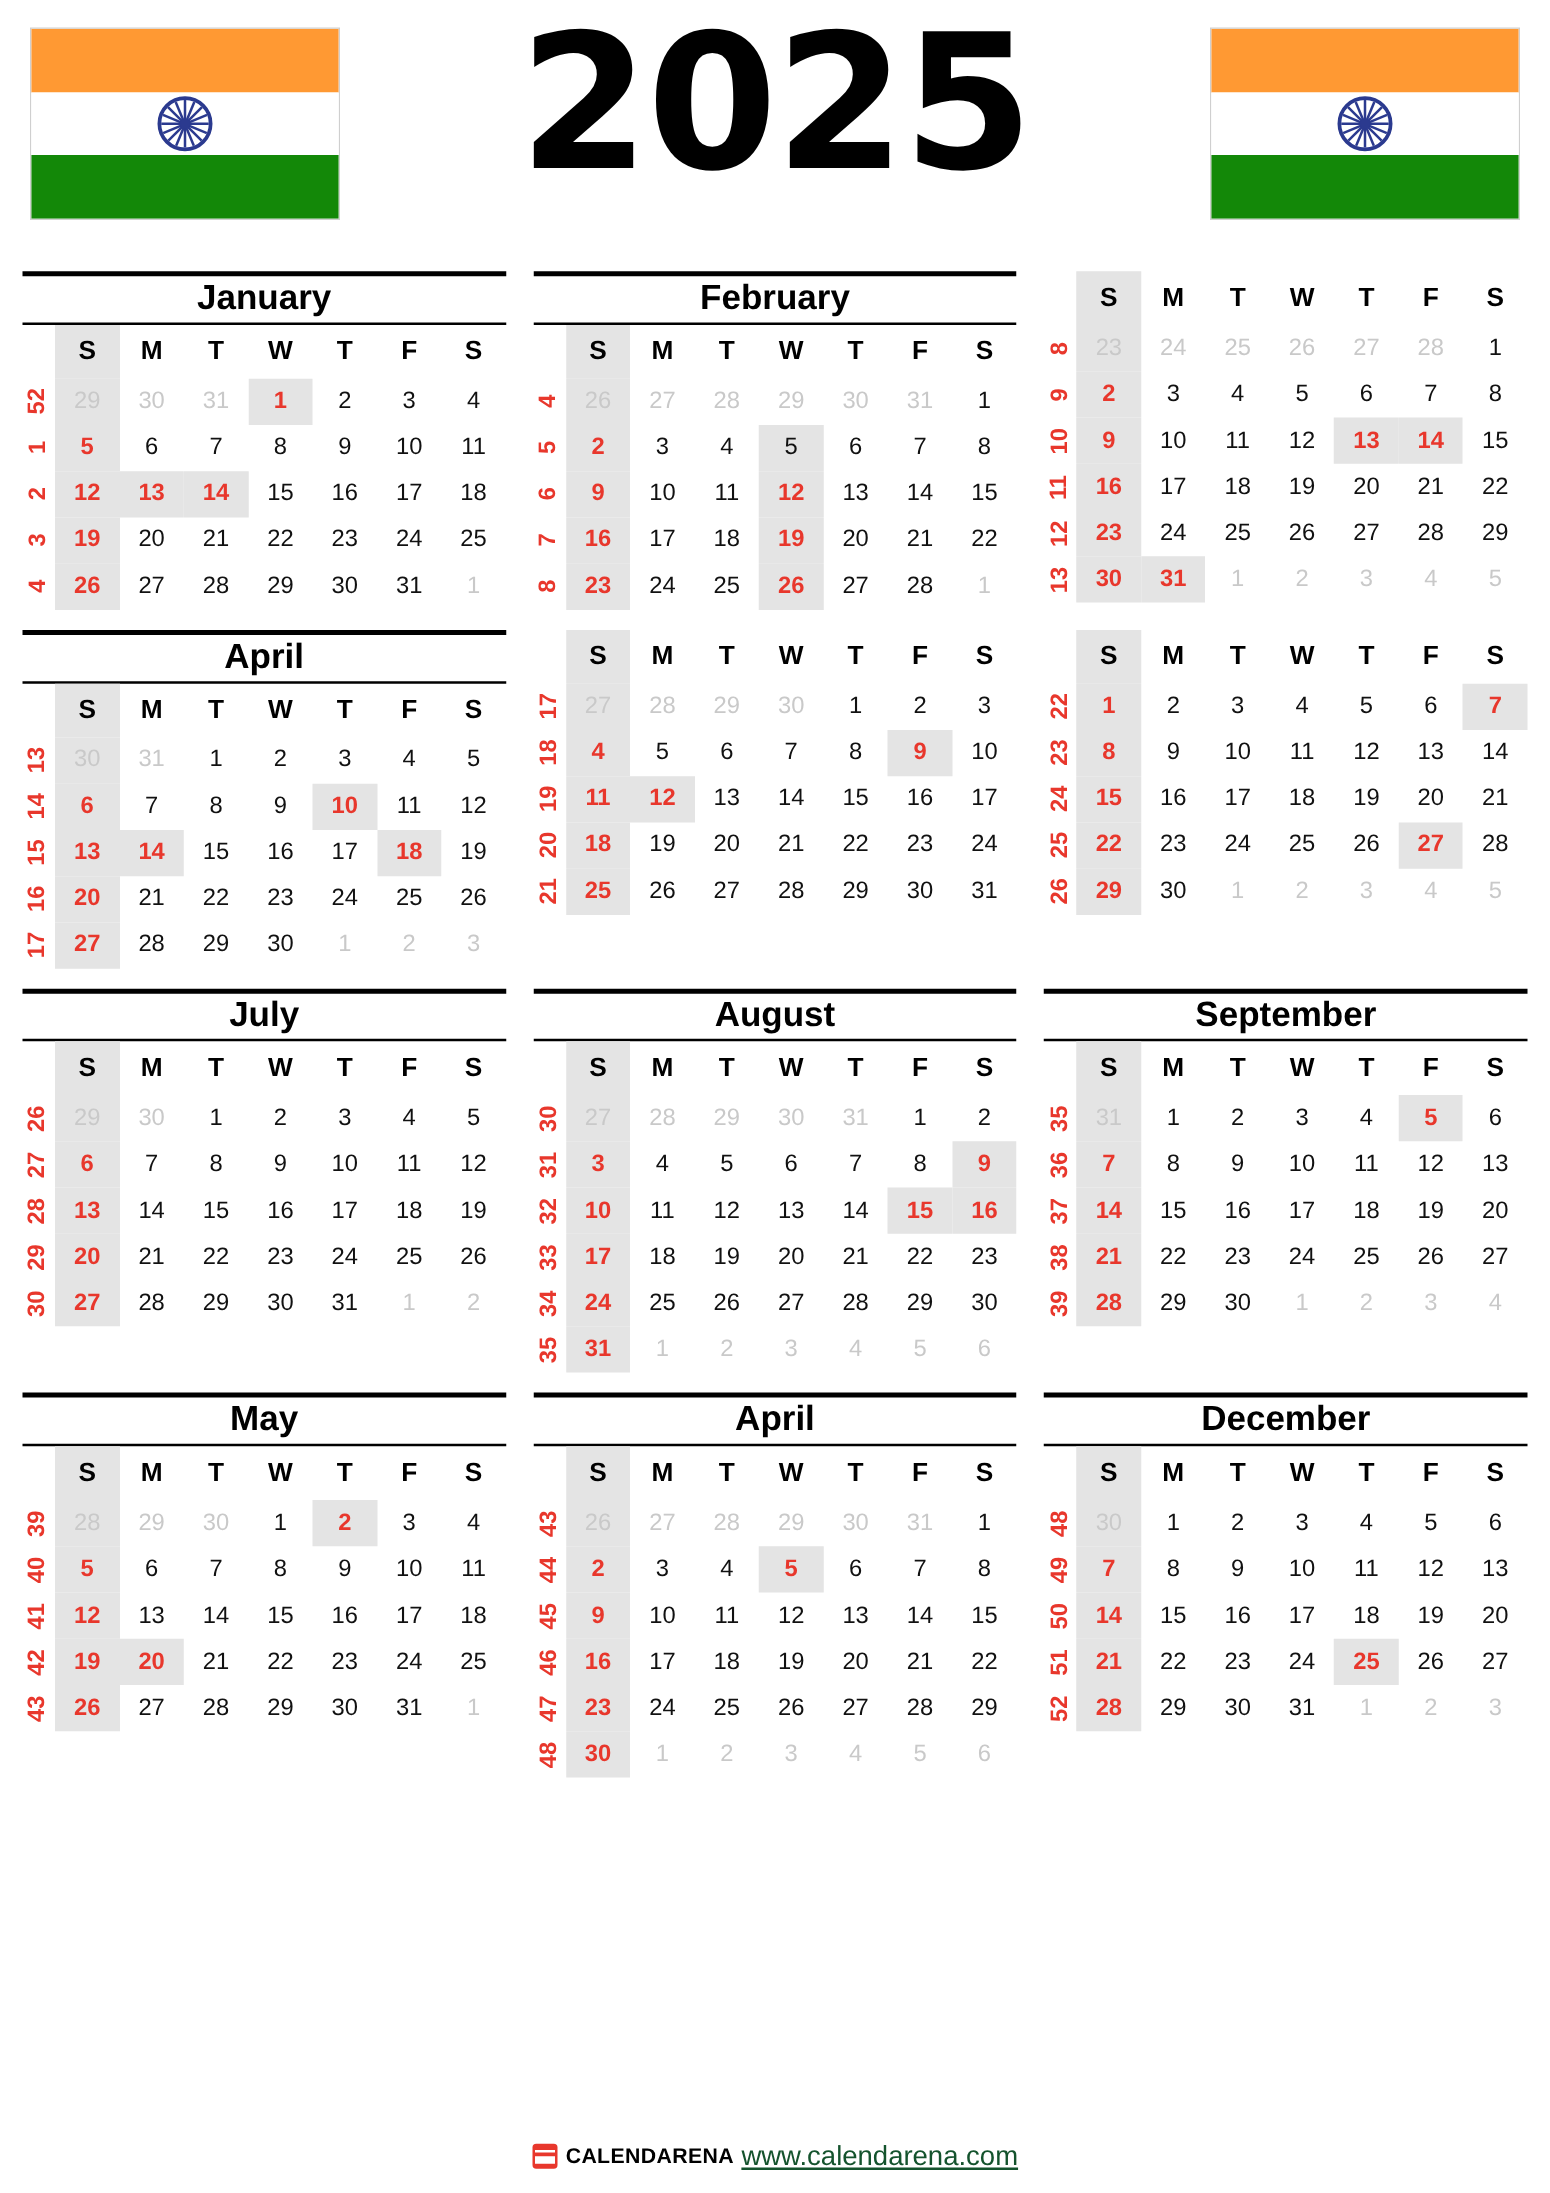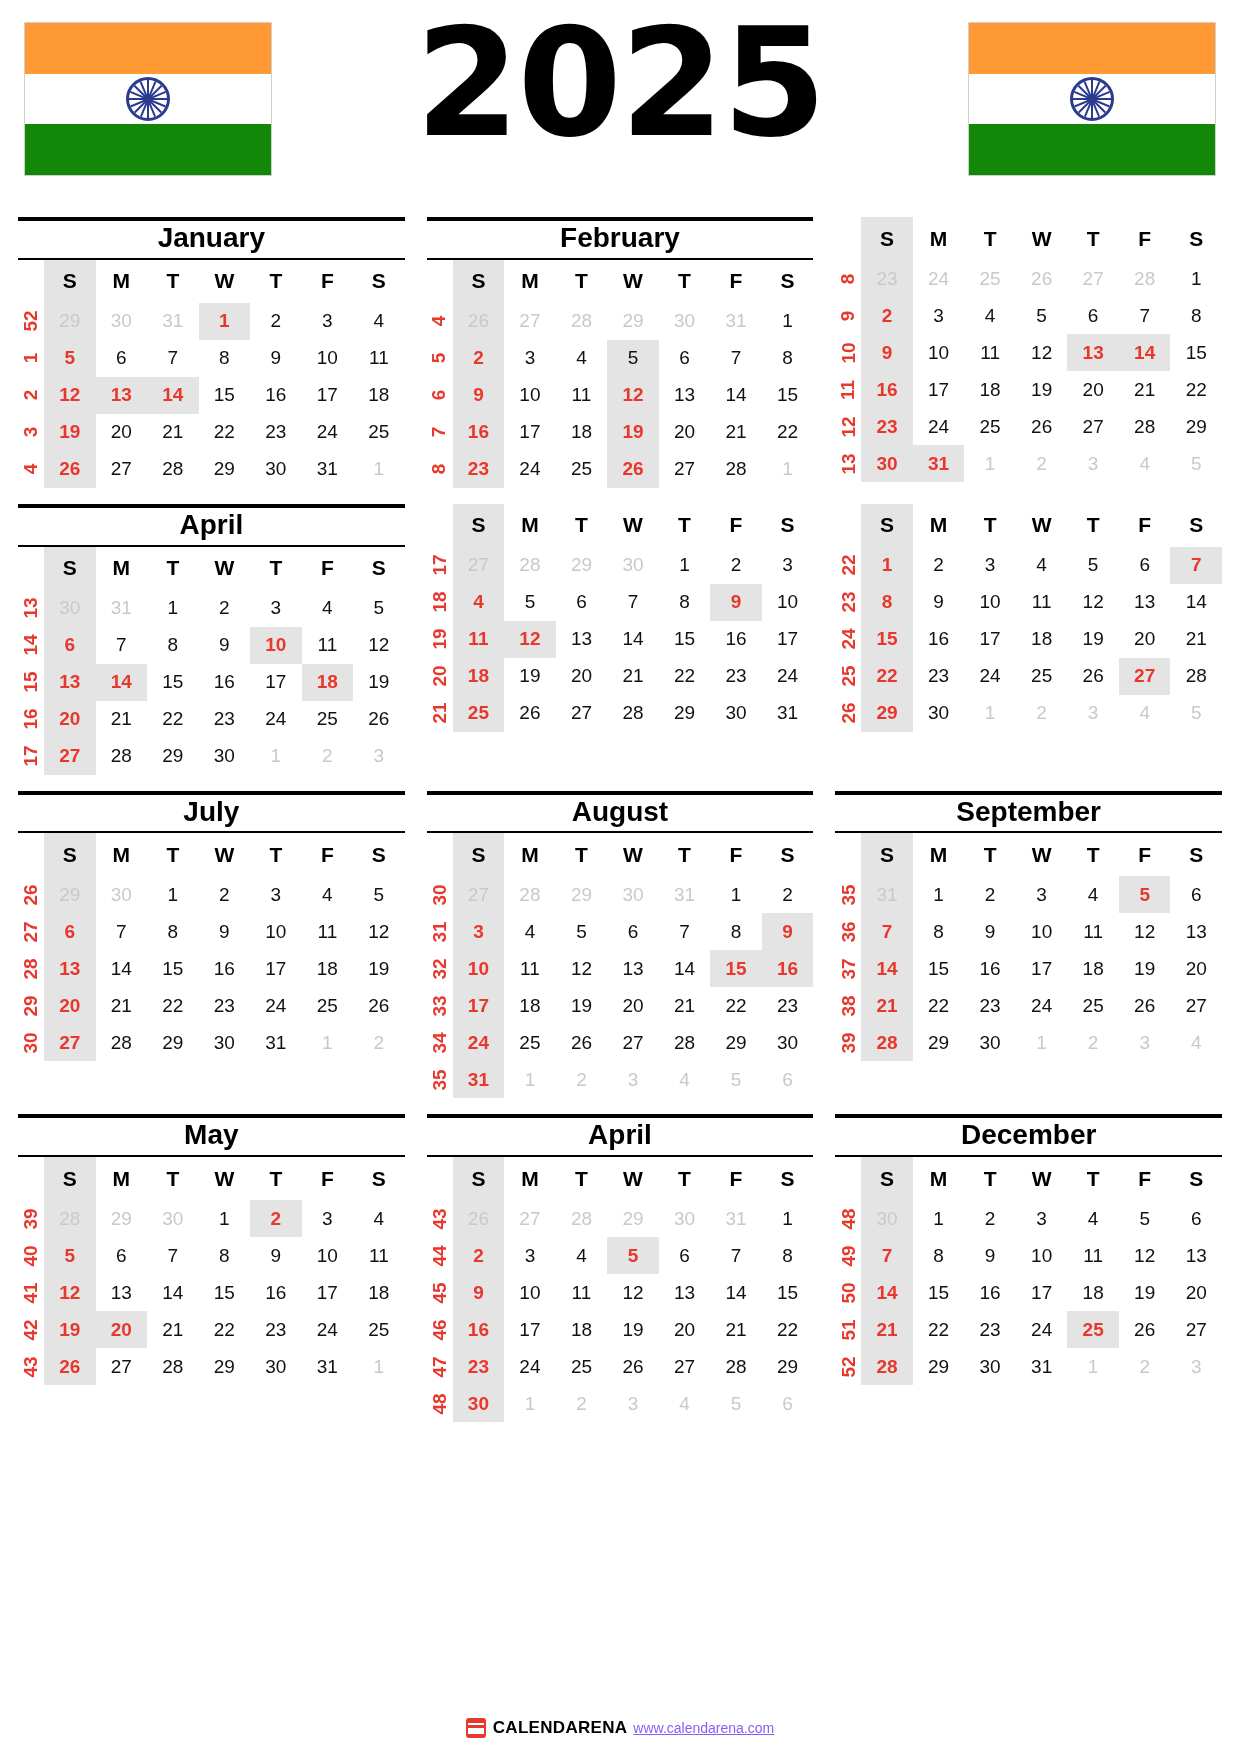--- a/index.html
+++ b/index.html
@@ -39,21 +39,21 @@
   td.d.shade{background:#e4e4e4;}
   td.d.hol{color:#e8372c;font-weight:700;background:#e4e4e4;}
   .sundaycol{background:#e4e4e4;}
 
   
   .footer{position:absolute;left:0;right:0;bottom:16px;display:flex;align-items:center;justify-content:center;gap:6px;}
   .brand{display:flex;align-items:center;gap:7px;font-weight:700;font-size:17px;letter-spacing:.3px;}
   .brandmark{width:20px;height:20px;border-radius:3px;background:#e8372c;position:relative;}
   .brandmark::before{content:"";position:absolute;left:2px;right:2px;top:5px;height:2px;background:#fff;}
   .brandmark::after{content:"";position:absolute;left:2px;right:2px;top:10px;height:6px;background:#fff;}
-  .site{color:#8b5cf6;font-size:14px;}
+  .site{color:#14532d;font-size:22px;}
 </style>
 </head>
 <body>
 
 <div class="page">
 
   <div class="header">
     <div class="flag left">
       <div class="band saffron"></div>
       <div class="band white">

